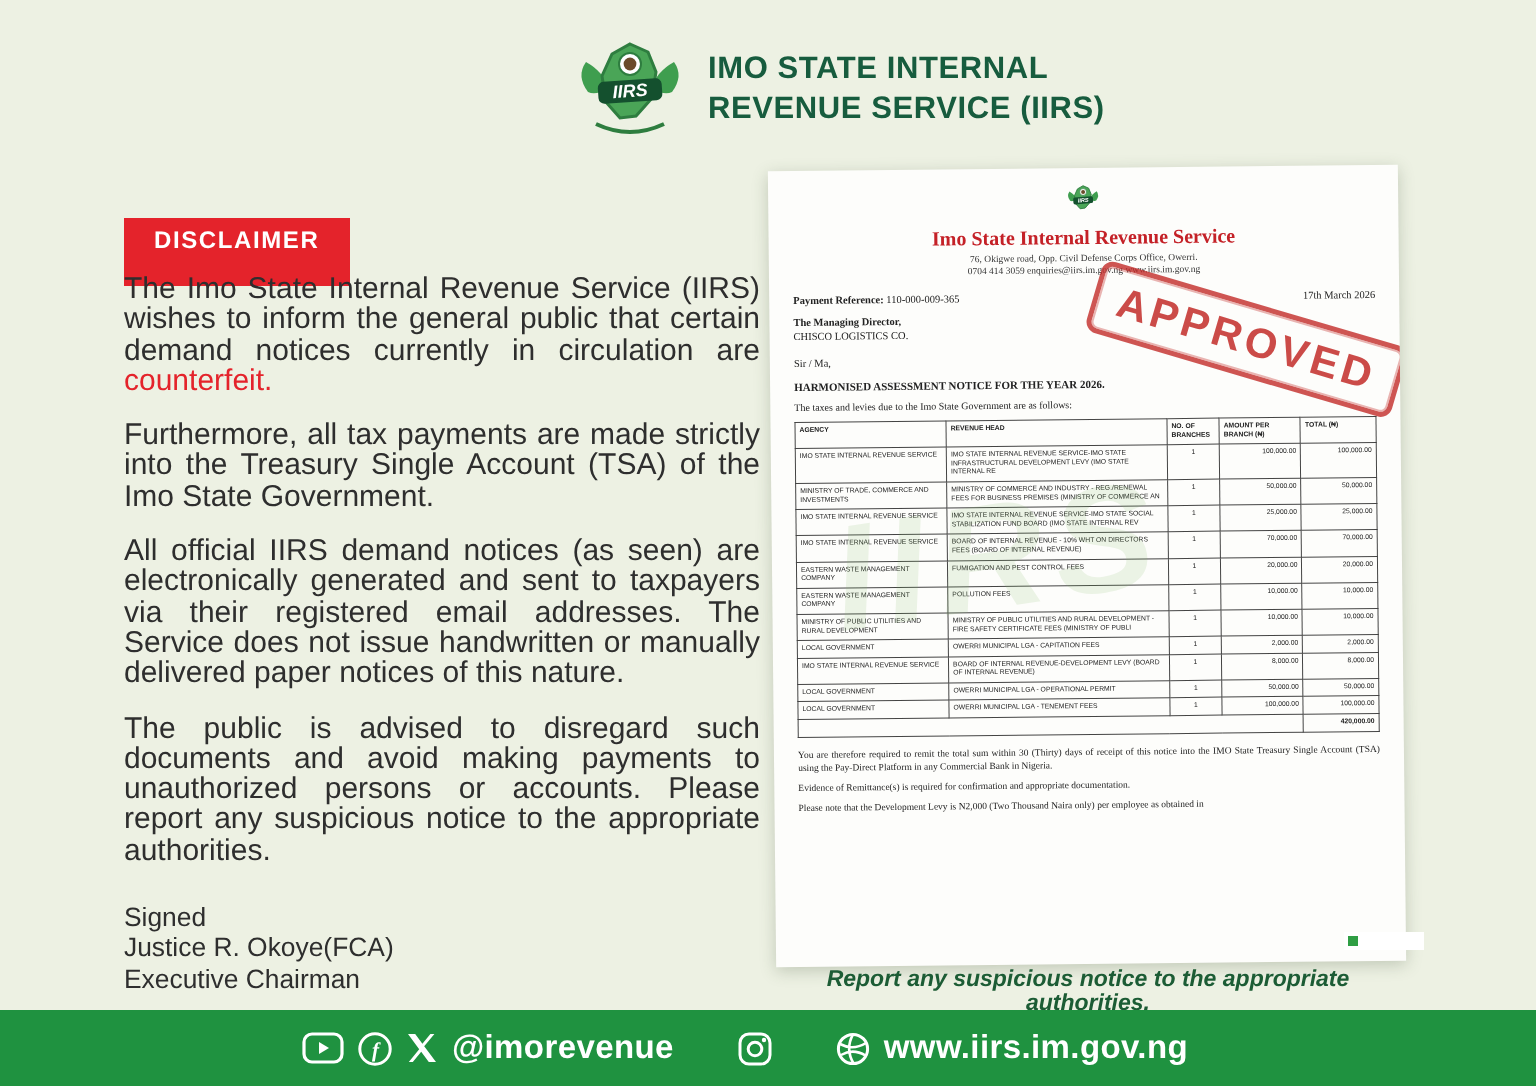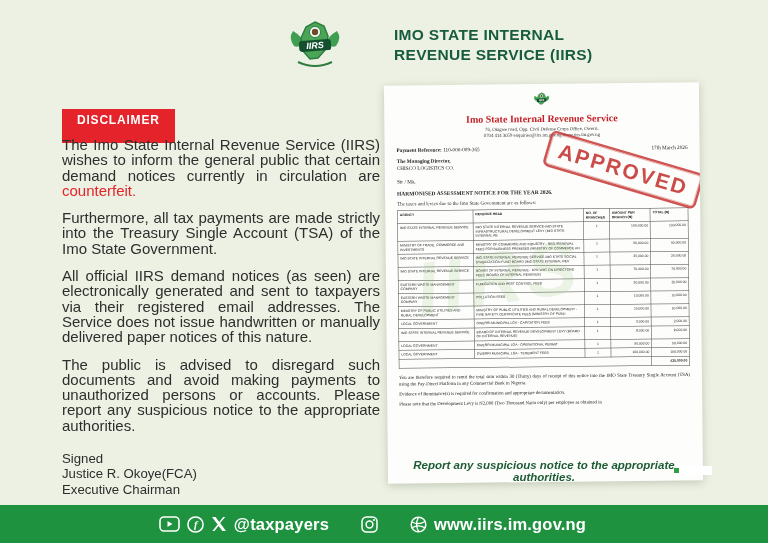--- a/index.html
+++ b/index.html
@@ -11,21 +11,21 @@
       radial-gradient(ellipse 500px 380px at 85% 30%, rgba(190,215,170,.35), rgba(255,255,255,0) 75%),
       radial-gradient(ellipse 460px 320px at 70% 85%, rgba(175,205,155,.30), rgba(255,255,255,0) 70%),
       linear-gradient(135deg,#f3f5ec 0%,#ebf0e1 45%,#eef2e5 70%,#e7edd C 100%);
     background-color:#edf1e3;
   }
 
   
   .header { position:absolute; left:286px; top:16px; display:flex; align-items:center; gap:10px; }
   .header .titles { display:flex; flex-direction:column; }
   .header .titles span {
-    font-size:15.5px; font-weight:bold; color:#175c3e; letter-spacing:.3px; line-height:20px;margin-left:40px;
+    font-size:15.5px; font-weight:bold; color:#175c3e; letter-spacing:.3px; line-height:20px;
   }
 
   
   .badge {
     position:absolute; left:62px; top:109px; background:#e4232b; color:#fff;
     font-size:12px; font-weight:bold; letter-spacing:.8px; padding:4px 15px 16px;
   }
   .disc-text { position:absolute; left:62px; top:137px; width:318px; color:#2e2e2e; }
   .disc-text p { font-size:15px; line-height:15.3px; text-align:justify; margin-bottom:12px; }
   .disc-text .red { color:#e4232b; }
@@ -69,21 +69,21 @@
     border:5px solid rgba(194,43,40,.8); border-radius:12px; padding:8px 20px;
     color:rgba(194,43,40,.85); font-family:"Liberation Sans",sans-serif;
     font-size:42px; font-weight:bold; letter-spacing:4px; white-space:nowrap;
     box-shadow:inset 0 0 0 2px rgba(194,43,40,.35);
   }
   .scan-badge { position:absolute; left:672px; top:466px; width:40px; height:9px; background:#fff;
     display:flex; align-items:center; padding-left:2px; }
   .scan-badge i { width:5px; height:5px; background:#2f9e44; display:block; }
 
   .report-strip {
-    position:absolute; left:388px; top:459px; width:312px; text-align:center;
+    position:absolute; left:388px; top:484px; width:312px; text-align:center;
     font-size:11.5px; font-weight:bold; font-style:italic; color:#1c5c35;
   }
 
   
   .footer {
     position:absolute; left:0; bottom:0; width:768px; height:38px; background:#1f9240;
     display:flex; align-items:center; justify-content:center; gap:9px; color:#fff;
   }
   .footer .grp { display:flex; align-items:center; gap:7px; }
   .footer .handle { font-size:16.5px; font-weight:bold; letter-spacing:.2px; }
@@ -287,21 +287,21 @@
         <rect x="1" y="1" width="19" height="14" rx="4" fill="none" stroke="#fff" stroke-width="1.6"></rect>
         <path d="M8.5 5 L13.5 8 L8.5 11 Z" fill="#fff"></path>
       </svg>
       <svg width="17" height="17" viewBox="0 0 17 17">
         <circle cx="8.5" cy="8.5" r="7.6" fill="none" stroke="#fff" stroke-width="1.5"></circle>
         <text x="8.7" y="12.4" text-anchor="middle" font-family="Liberation Serif,serif" font-size="10.5" font-style="italic" font-weight="bold" fill="#fff">f</text>
       </svg>
       <svg width="16" height="16" viewBox="0 0 16 16">
         <path d="M1 1 L6.6 8.6 L1.4 15 H3.4 L7.6 9.9 L11.4 15 H15 L9.1 7.1 L14.2 1 H12.2 L8.2 5.9 L4.6 1 Z" fill="#fff"></path>
       </svg>
-      <span class="handle">@taxpayers</span>
+      <span class="handle">@imorevenue</span>
     </div>
     <div class="spacer"></div>
     <div class="grp">
       <svg width="17" height="17" viewBox="0 0 17 17">
         <rect x="1" y="1" width="15" height="15" rx="4.5" fill="none" stroke="#fff" stroke-width="1.5"></rect>
         <circle cx="8.5" cy="8.5" r="3.4" fill="none" stroke="#fff" stroke-width="1.5"></circle>
         <circle cx="13" cy="4" r="1.1" fill="#fff"></circle>
       </svg>
     </div>
     <div class="spacer"></div>

